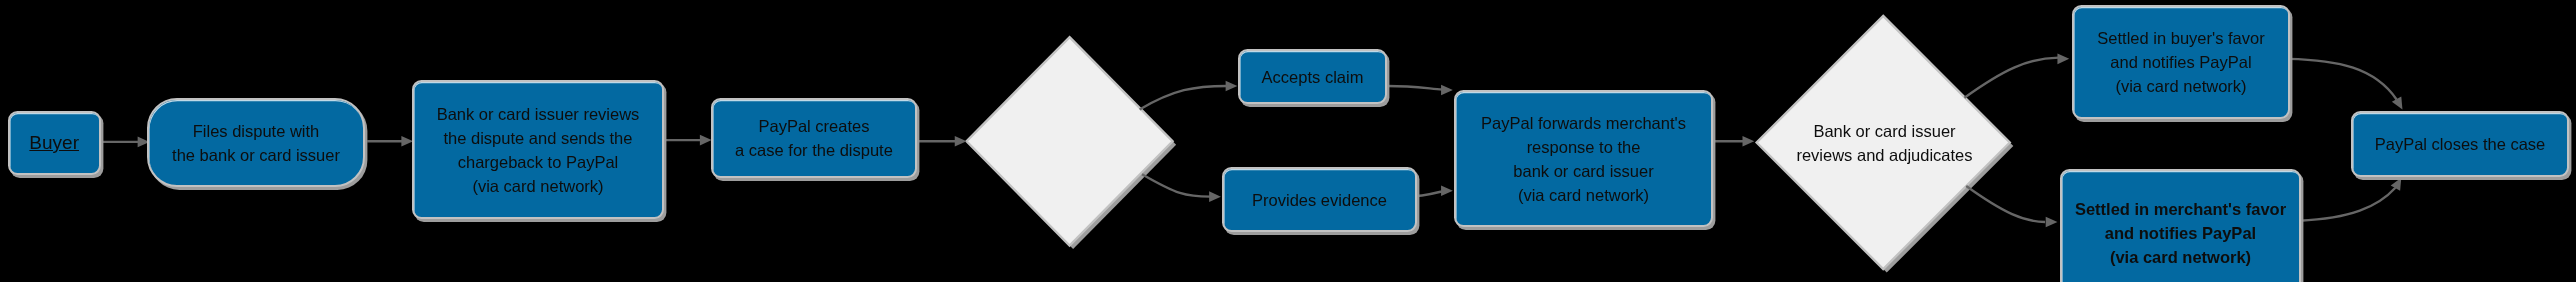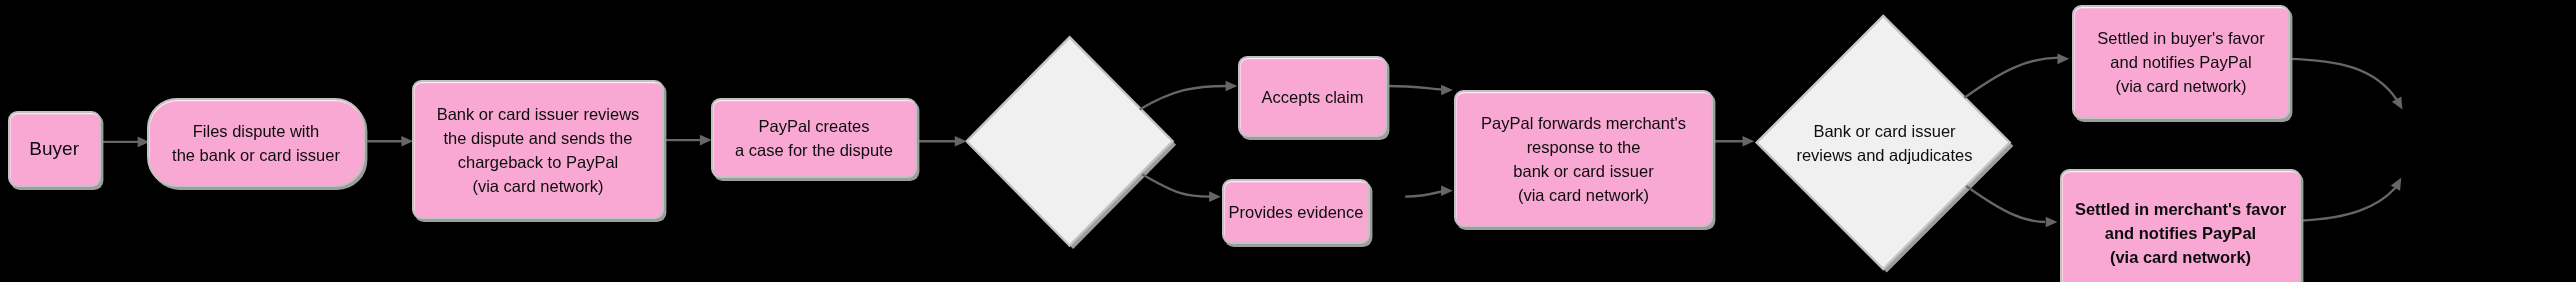--- a/index.html
+++ b/index.html
@@ -16,21 +16,21 @@
     overflow: hidden;
   }
   .edges-layer {
     position: absolute;
     left: 0;
     top: 0;
   }
   .node {
     position: absolute;
     box-sizing: border-box;
-    background: #f9a8d4;
+    background: #0369a1;
     border: 2.4px solid #c2c2c2;
     border-radius: 9.4px;
     box-shadow: 2.4px 2.9px 0 0 #9d9d9d, inset 0.6px 1.2px 0 rgba(255,255,255,0.75);
     display: flex;
     align-items: center;
     justify-content: center;
     text-align: center;
     white-space: pre-line;
     color: #0d0d0d;
     font-size: 16.5px;
@@ -89,49 +89,50 @@
       <polygon points="2464,153 2444,144 2444,162"></polygon>
       <polygon points="2464,324 2444,315 2444,333"></polygon>
       <polygon points="2976,240 2956,231 2956,249"></polygon>
       <polygon points="3511,100 3491,91 3491,109"></polygon>
       <polygon points="3491,377 3471,368 3471,386"></polygon>
       <polygon points="4077,186 4059,173 4075,164"></polygon>
       <polygon points="4075,302 4073,324 4057,315"></polygon>
     </g>
   </svg>
 
-  <div class="node buyer-font" style="left:7.7px; top:111px; width:93px; height:76px;">Buyer</div>
+  <div class="node buyer-font" style="left:7.7px; top:111px; width:93px; height:64px;text-decoration:underline;">Buyer</div>
 
   <div class="node" style="left:147px; top:98px; width:218px; height:89px;border-radius:30px;">Files dispute with
 the bank or card issuer</div>
 
   <div class="node" style="left:412px; top:80px; width:252px; height:139px;">Bank or card issuer reviews
 the dispute and sends the
 chargeback to PayPal
 (via card network)</div>
 
   <div class="node" style="left:711px; top:98px; width:206px; height:80px;">PayPal creates
 a case for the dispute</div>
 
 
-  <div class="node" style="left:1238px; top:56px; width:149px; height:81px;">Accepts claim</div>
+  <div class="node" style="left:1238px; top:49px; width:149px; height:55px;">Accepts claim</div>
 
-  <div class="node" style="left:1222px; top:167px; width:148px; height:65px;margin-top:12px;">Provides evidence</div>
+  <div class="node" style="left:1222px; top:167px; width:195px; height:65px;">Provides evidence</div>
 
   <div class="node" style="left:1454px; top:90px; width:259px; height:137px;text-align:center;">PayPal forwards merchant's
 response to the
 bank or card issuer
 (via card network)</div>
 
   <div class="diamond-label" style="left:1784px; top:116px; width:201px; height:53px;">Bank or card issuer
 reviews and adjudicates</div>
 
   <div class="node" style="left:2072px; top:4.7px; width:218px; height:114px;">Settled in buyer's favor
 and notifies PayPal
 (via card network)</div>
 
   <div class="node" style="left:2060px; top:169px; width:241px; height:128px;font-weight:bold;">Settled in merchant's favor
 and notifies PayPal
 (via card network)</div>
 
+  <div class="node" style="left:2351px; top:111px; width:218px; height:66px;">PayPal closes the case</div>
 
 </div>
 
 
 </body></html>

